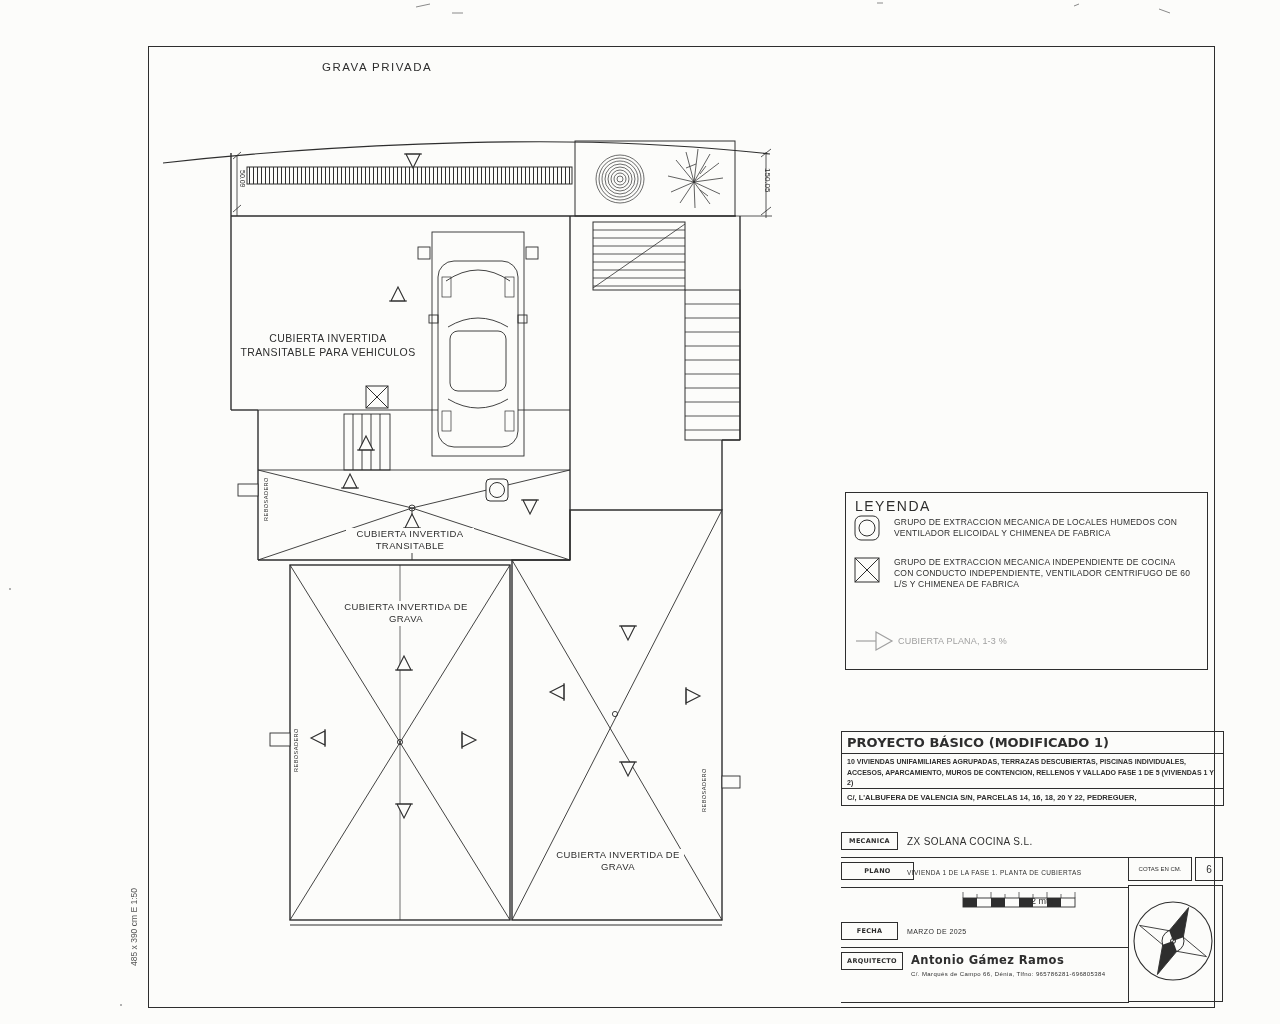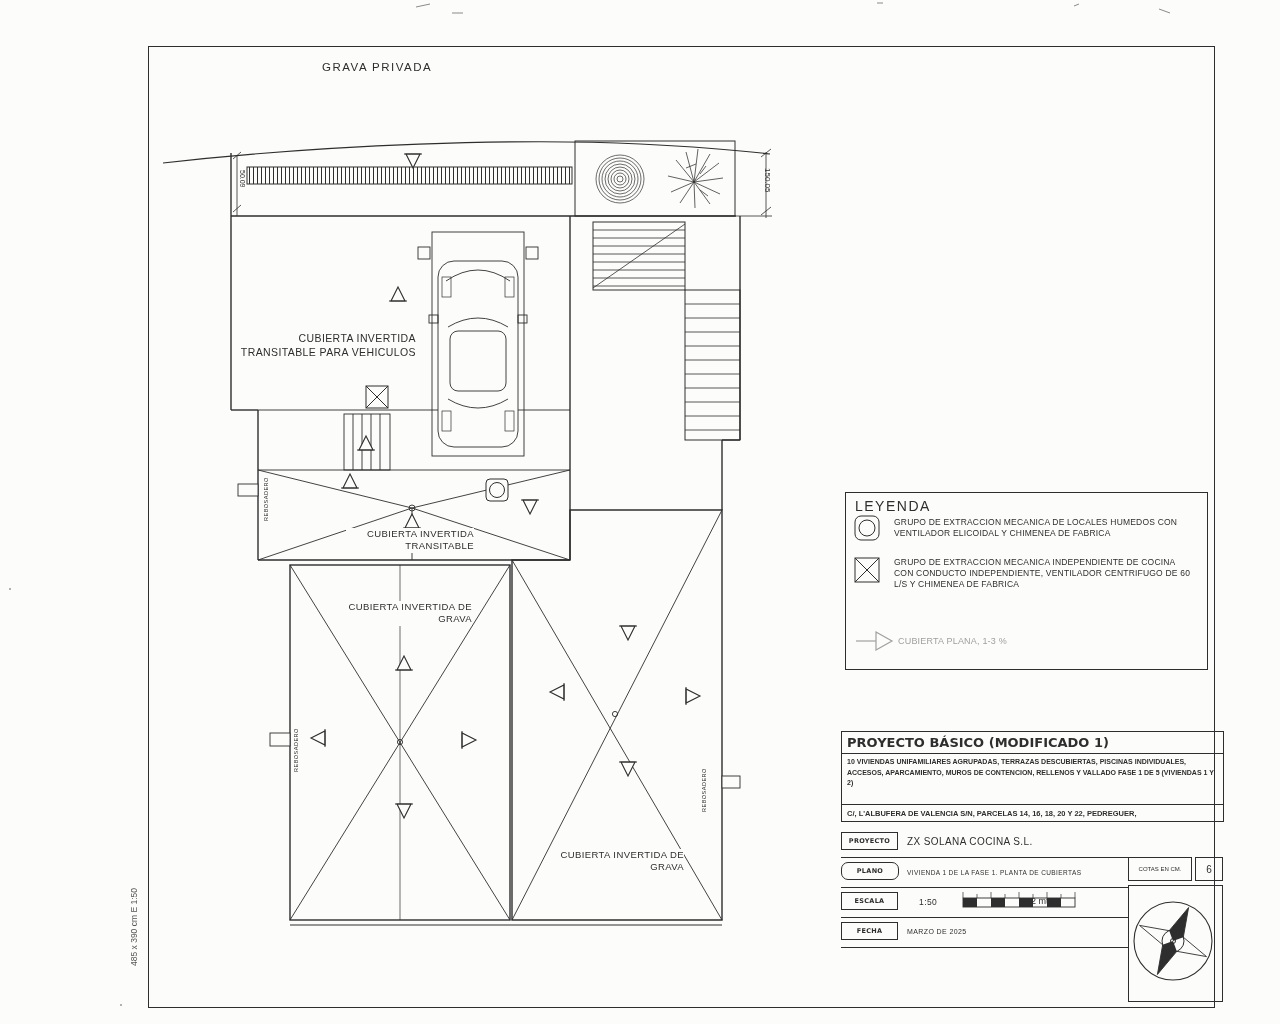--- a/index.html
+++ b/index.html
@@ -3,33 +3,33 @@
 <meta charset="utf-8">
 <style>
   html,body{margin:0;padding:0;background:#e9e9e7;}
   #canvas{
     position:relative;width:1280px;height:1024px;background:#fcfcfa;
     font-family:"Liberation Sans", sans-serif;color:#2e2e2e;overflow:hidden;
   }
   .abs{position:absolute;}
   .nowrap{white-space:nowrap;}
   .paperbg{background:#fcfcfa;}
-  .ctr{text-align:right;}
+  .ctr{text-align:center;}
   .rot90{transform:rotate(90deg);transform-origin:0 0;}
   .rotm90{transform:rotate(-90deg);transform-origin:0 0;}
   .box{border:1.2px solid #2e2e2e;background:transparent;box-sizing:border-box;}
   
   .planlbl{font-size:10px;line-height:1.3;letter-spacing:.4px;}
   .tiny{font-size:6px;}
   
   #legend-box{left:845px;top:492px;width:363px;height:178px;}
   .legend-title{left:9px;top:5px;font-size:14px;letter-spacing:1.5px;}
   .legend-text{font-size:8.5px;line-height:1.32;letter-spacing:.2px;width:302px;}
   
-  #proyecto-box{left:841px;top:731px;width:383px;height:91px;}
+  #proyecto-box{left:841px;top:731px;width:383px;height:75px;}
   .tb-title{position:absolute;left:0;top:0;right:0;height:21px;line-height:21px;
     padding-left:5px;font-size:13px;font-weight:bold;border-bottom:1px solid #2e2e2e;
     font-family:"DejaVu Sans", sans-serif;}
   .tb-desc{position:absolute;left:5px;top:25px;width:372px;font-size:7px;line-height:1.5;font-weight:600;}
   .tb-address{position:absolute;left:0;bottom:0;right:0;height:17px;border-top:1px solid #2e2e2e;
     font-size:7.5px;font-weight:600;padding:4px 0 0 5px;box-sizing:border-box;}
   .tb-row{position:absolute;left:841px;width:288px;border-bottom:1px solid #2e2e2e;background:transparent;}
   .tb-label{position:absolute;left:0;top:0;height:18px;border:1px solid #2e2e2e;box-sizing:border-box;
     display:flex;align-items:center;justify-content:center;font-size:6.5px;letter-spacing:.3px;
     font-family:"DejaVu Sans", sans-serif;font-weight:bold;}
@@ -303,40 +303,41 @@
       <div class="abs legend-text" style="left:52px;top:143px;color:#a0a0a0;font-size:9px;">CUBIERTA PLANA, 1-3 %</div>
     </div>
 
     <div id="proyecto-box" class="abs box">
       <div class="tb-title">PROYECTO BÁSICO (MODIFICADO 1)</div>
       <div class="tb-desc">10 VIVIENDAS UNIFAMILIARES AGRUPADAS, TERRAZAS DESCUBIERTAS, PISCINAS INDIVIDUALES, ACCESOS, APARCAMIENTO, MUROS DE CONTENCION, RELLENOS Y VALLADO FASE 1 DE 5 (VIVIENDAS 1 Y 2)</div>
       <div class="tb-address">C/, L'ALBUFERA DE VALENCIA S/N, PARCELAS 14, 16, 18, 20 Y 22, PEDREGUER,</div>
     </div>
 
     <div class="tb-row" style="top:832px;height:25px;">
-      <div class="tb-label" style="width:57px;">PROYECTO</div>
+      <div class="tb-label" style="width:57px;">MECANICA</div>
       <div class="tb-value" style="left:66px;top:4px;font-size:10px;">ZX SOLANA COCINA S.L.</div>
     </div>
 
     <div class="tb-row" style="top:862px;height:25px;">
-      <div class="tb-label" style="width:58px;border-radius:7px;">PLANO</div>
+      <div class="tb-label" style="width:73px;">PLANO</div>
       <div class="tb-value" style="left:66px;top:7px;font-size:6.5px;">VIVIENDA 1 DE LA FASE 1. PLANTA DE CUBIERTAS</div>
     </div>
 
-    <div class="tb-row" style="top:892px;height:25px;">
-      <div class="tb-label" style="width:57px;">ESCALA</div>
-      <div class="tb-value" style="left:78px;top:5px;font-size:8.5px;">1:50</div>
-    </div>
     <div class="abs nowrap" style="left:1031px;top:896px;font-size:9px;">2 mts</div>
 
     <div class="tb-row" style="top:922px;height:25px;">
       <div class="tb-label" style="width:57px;">FECHA</div>
       <div class="tb-value" style="left:66px;top:6px;font-size:7px;">MARZO DE 2025</div>
     </div>
 
+    <div class="tb-row" style="top:952px;height:50px;">
+      <div class="tb-label" style="width:62px;">ARQUITECTO</div>
+      <div class="tb-value" style="left:70px;top:1px;font-size:11.5px;font-weight:bold;font-family:'DejaVu Sans',sans-serif;">Antonio Gámez Ramos</div>
+      <div class="tb-value tiny" style="left:70px;top:19px;">C/. Marqués de Campo 66, Dénia, Tlfno: 965786281-696805384</div>
+    </div>
 
     <div class="abs box" style="left:1128px;top:857px;width:64px;height:24px;display:flex;align-items:center;justify-content:center;font-size:6px;">
       <span>COTAS EN CM.</span>
     </div>
     <div class="abs box" style="left:1195px;top:857px;width:28px;height:24px;display:flex;align-items:center;justify-content:center;font-size:10px;">
       <span>6</span>
     </div>
     <div class="abs box" style="left:1128px;top:885px;width:95px;height:117px;"></div>
   </div>
 </div>

